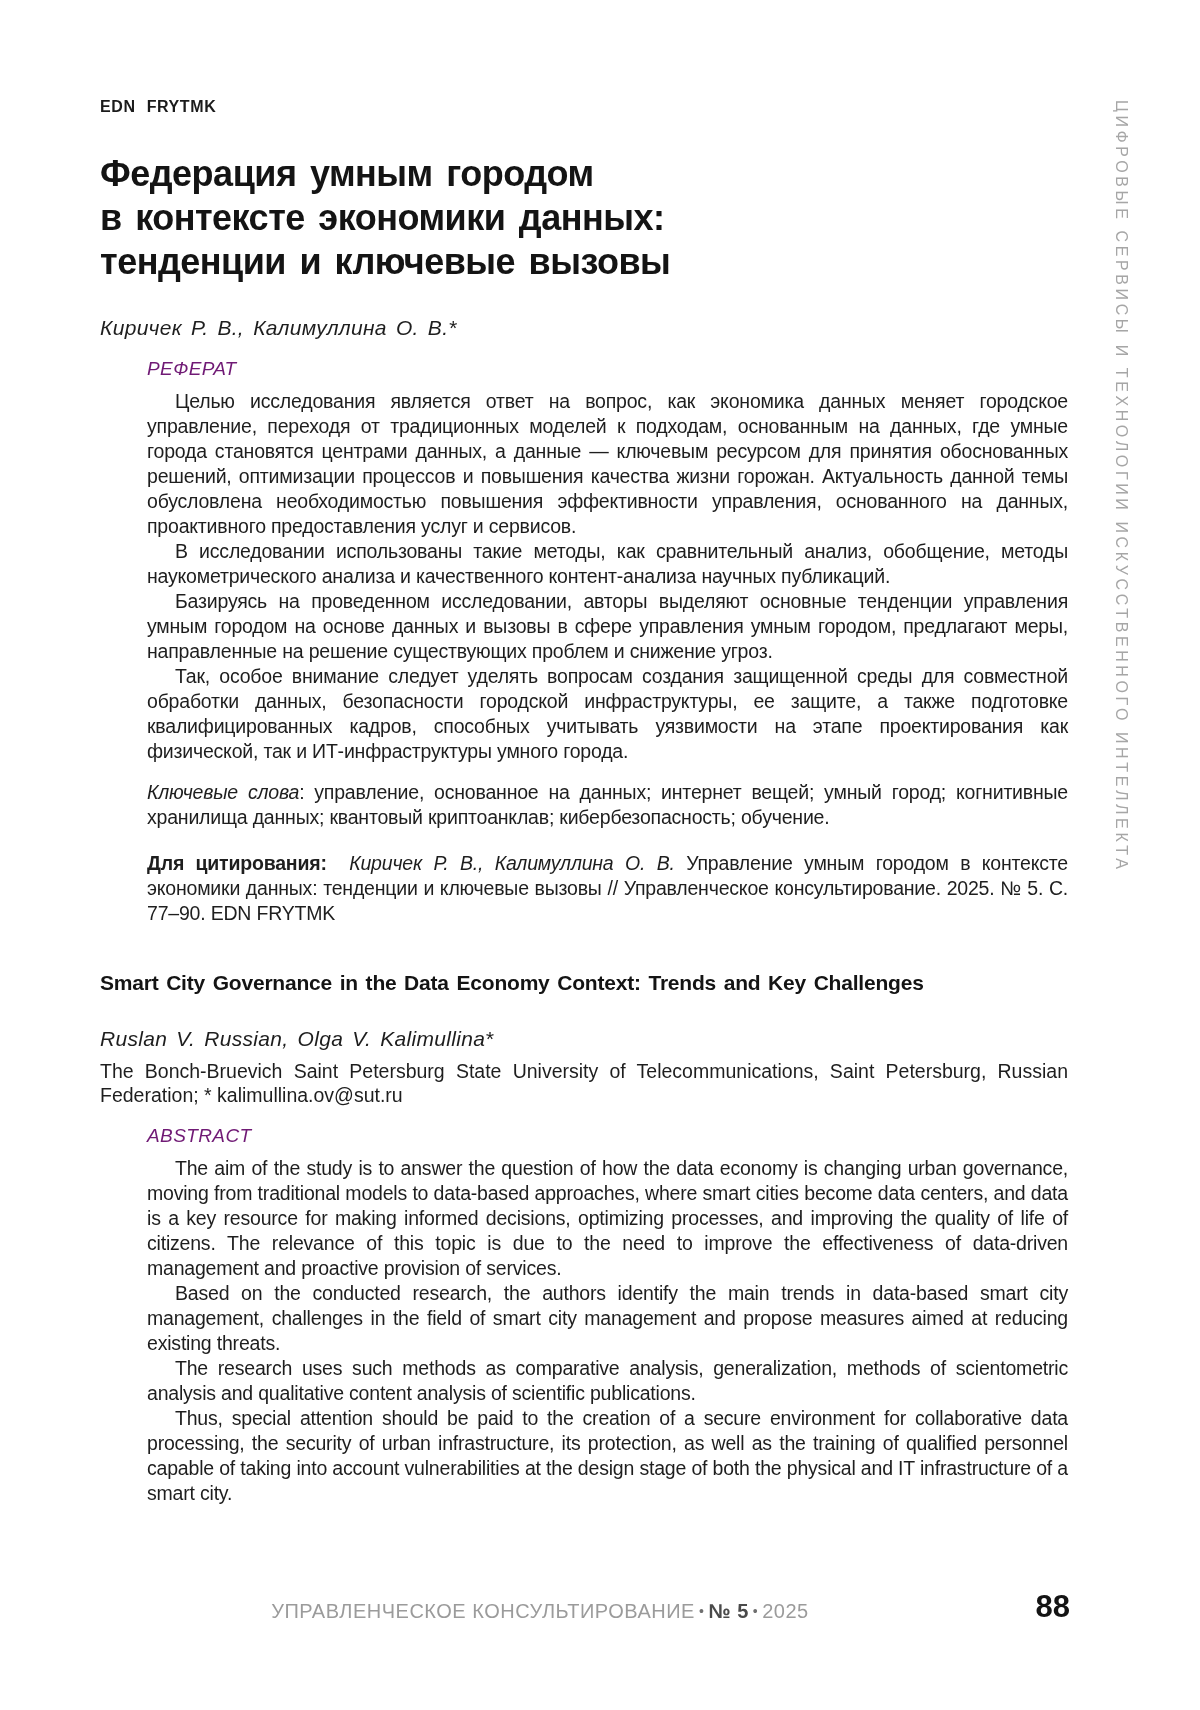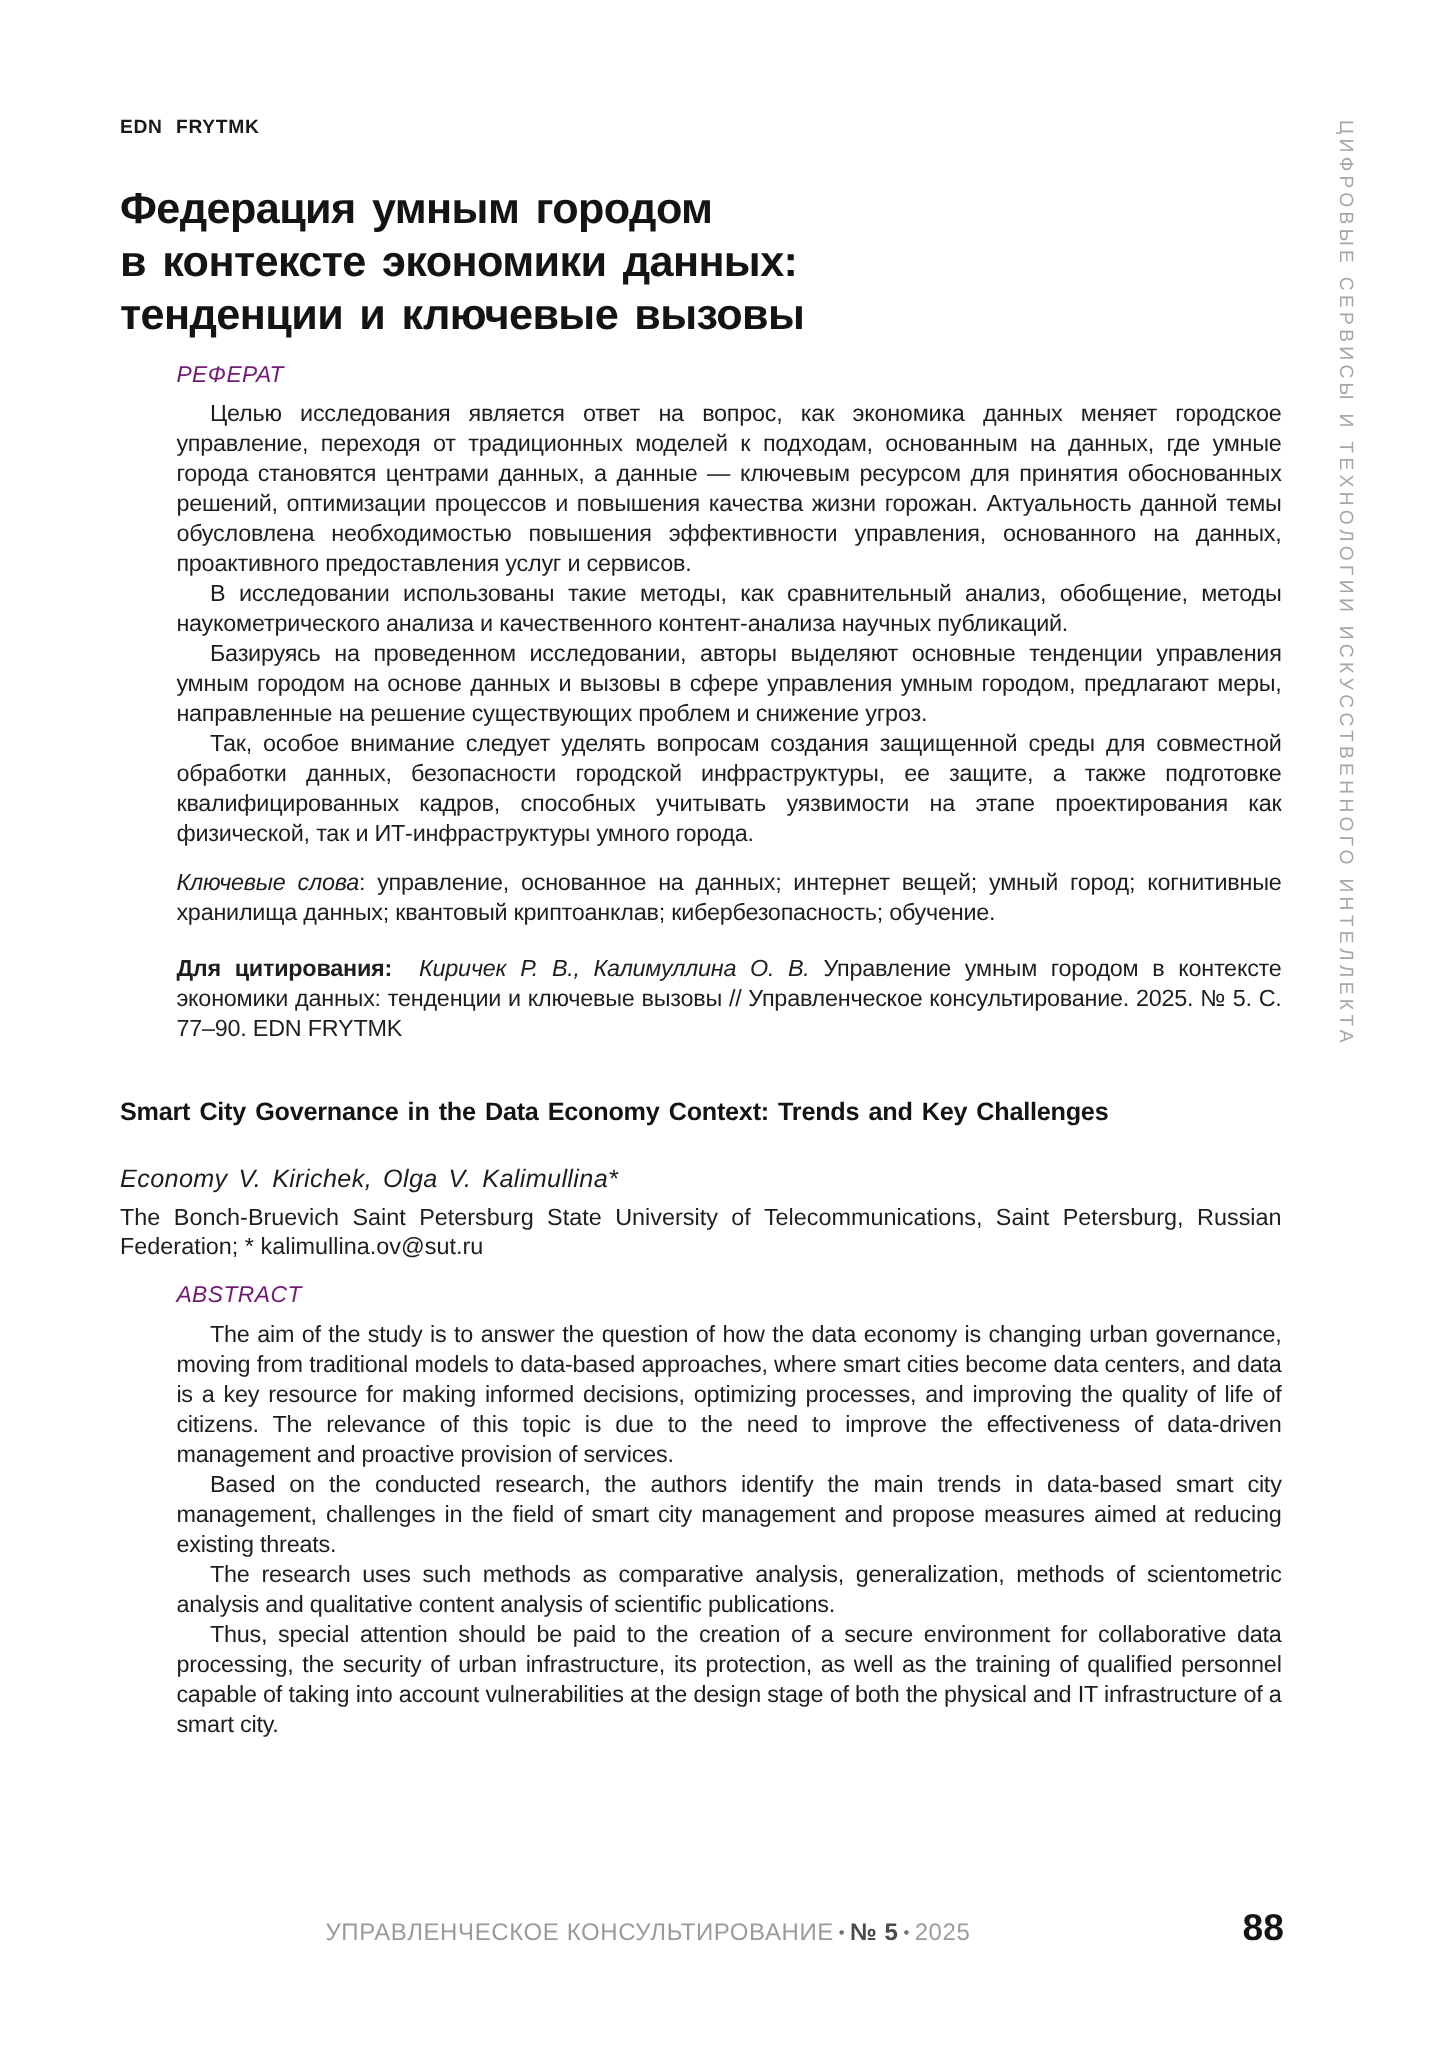--- a/index.html
+++ b/index.html
@@ -157,20 +157,21 @@
   <main class="content">
 
     <div class="edn">EDN FRYTMK</div>
 
     <h1 class="ru-title">
       <div>Федерация умным городом</div>
       <div>в контексте экономики данных:</div>
       <div>тенденции и ключевые вызовы</div>
     </h1>
 
+    <p class="authors-line">Киричек Р. В., Калимуллина О. В.*</p>
 
 
     <section class="indent-block">
       <p class="section-heading">РЕФЕРАТ</p>
 
       <div class="abstract-paragraphs">
           <p>Целью исследования является ответ на вопрос, как экономика данных меняет городское управление, переходя от традиционных моделей к подходам, основанным на данных, где умные города становятся центрами данных, а данные — ключевым ресурсом для принятия обоснованных решений, оптимизации процессов и повышения качества жизни горожан. Актуальность данной темы обусловлена необходимостью повышения эффективности управления, основанного на данных, проактивного предоставления услуг и сервисов.</p>
           <p>В исследовании использованы такие методы, как сравнительный анализ, обобщение, методы наукометрического анализа и качественного контент-анализа научных публикаций.</p>
           <p>Базируясь на проведенном исследовании, авторы выделяют основные тенденции управления умным городом на основе данных и вызовы в сфере управления умным городом, предлагают меры, направленные на решение существующих проблем и снижение угроз.</p>
           <p>Так, особое внимание следует уделять вопросам создания защищенной среды для совместной обработки данных, безопасности городской инфраструктуры, ее защите, а также подготовке квалифицированных кадров, способных учитывать уязвимости на этапе проектирования как физической, так и ИТ-инфраструктуры умного города.</p>
@@ -180,21 +181,21 @@
         <span class="kw-label">Ключевые слова</span><span>: управление, основанное на данных; интернет вещей; умный город; когнитивные хранилища данных; квантовый криптоанклав; кибербезопасность; обучение.</span>
       </p>
 
       <p class="citation">
         <span class="cit-label">Для цитирования: </span><span class="cit-authors">Киричек Р. В., Калимуллина О. В. </span><span>Управление умным городом в контексте экономики данных: тенденции и ключевые вызовы // Управленческое консультирование. 2025. № 5. С. 77–90. EDN FRYTMK</span>
       </p>
     </section>
 
     <h2 class="en-title">Smart City Governance in the Data Economy Context: Trends and Key Challenges</h2>
 
-    <p class="authors-line">Economy V. Kirichek, Olga V. Kalimullina*</p>
+    <p class="authors-line">Ruslan V. Russian, Olga V. Kalimullina*</p>
 
     <p class="affiliation">The Bonch-Bruevich Saint Petersburg State University of Telecommunications, Saint Petersburg, Russian Federation; * kalimullina.ov@sut.ru</p>
 
     <section class="indent-block">
       <p class="section-heading">ABSTRACT</p>
 
       <div class="abstract-paragraphs">
           <p>The aim of the study is to answer the question of how the data economy is changing urban governance, moving from traditional models to data-based approaches, where smart cities become data centers, and data is a key resource for making informed decisions, optimizing processes, and improving the quality of life of citizens. The relevance of this topic is due to the need to improve the effectiveness of data-driven management and proactive provision of services.</p>
           <p>Based on the conducted research, the authors identify the main trends in data-based smart city management, challenges in the field of smart city management and propose measures aimed at reducing existing threats.</p>
           <p>The research uses such methods as comparative analysis, generalization, methods of scientometric analysis and qualitative content analysis of scientific publications.</p>

